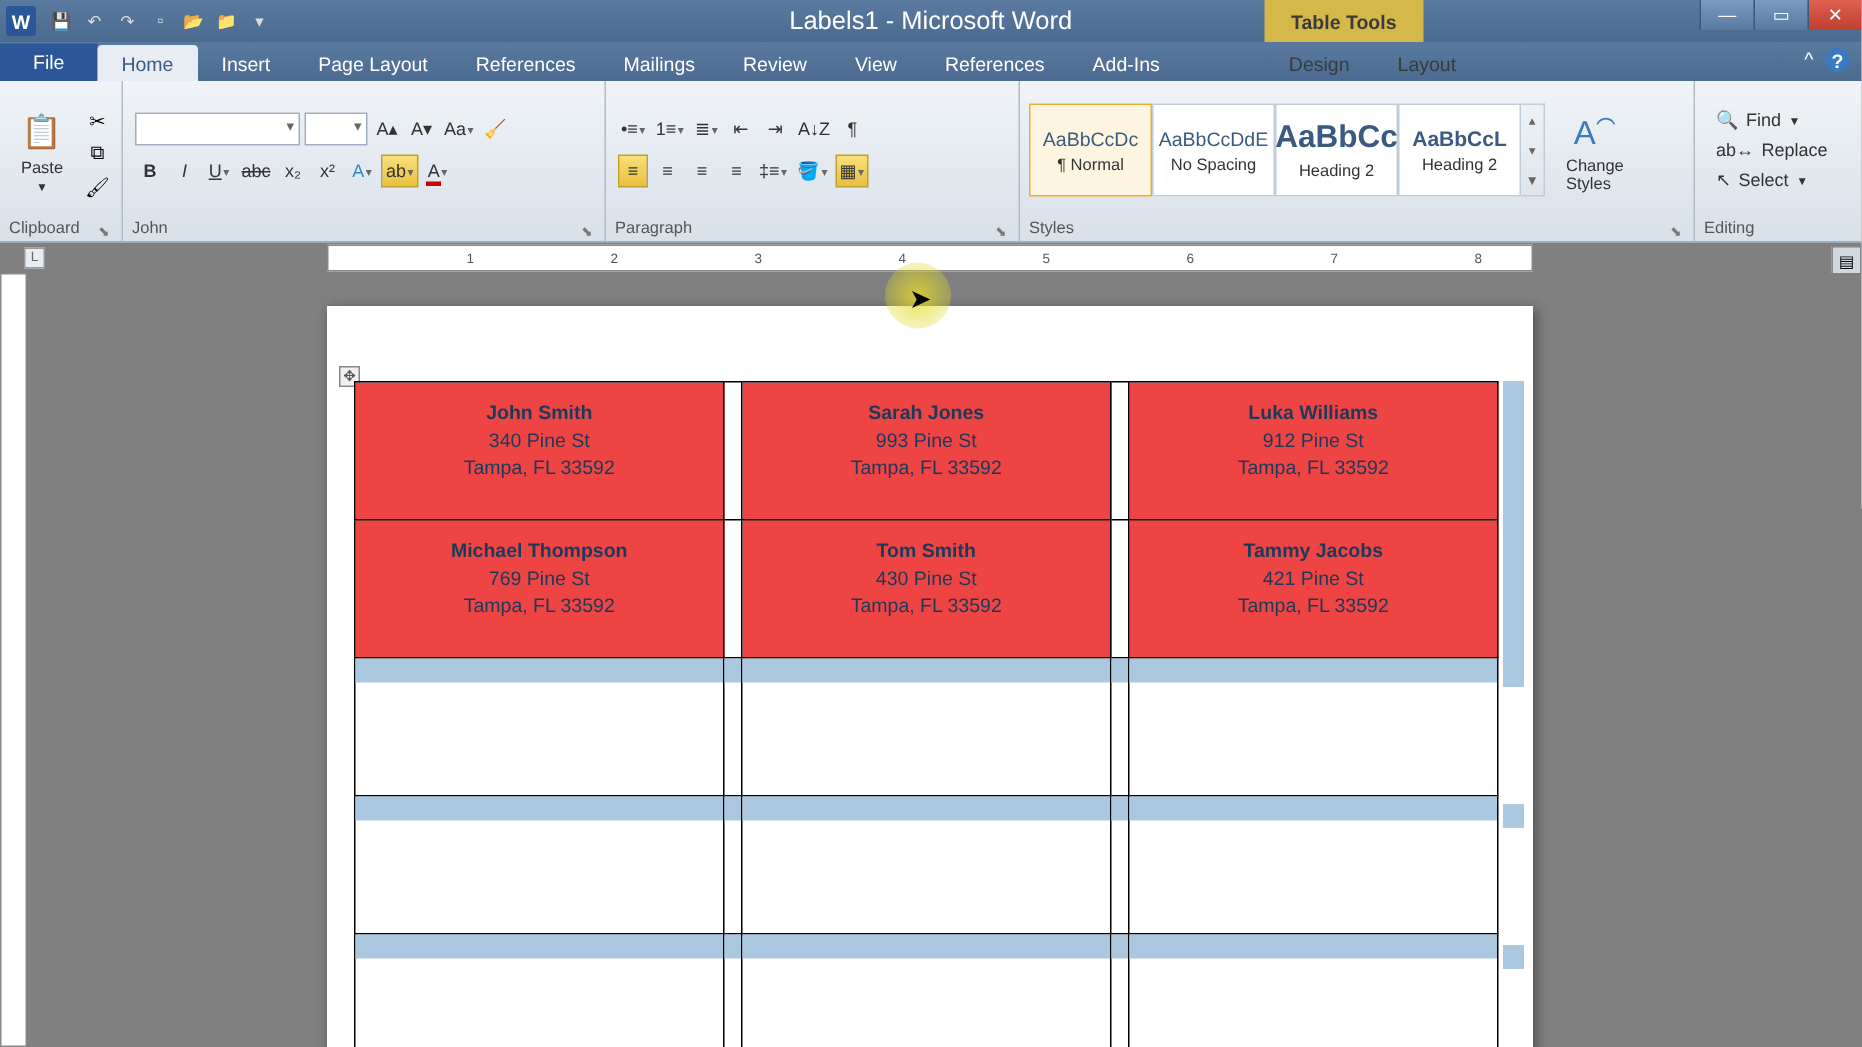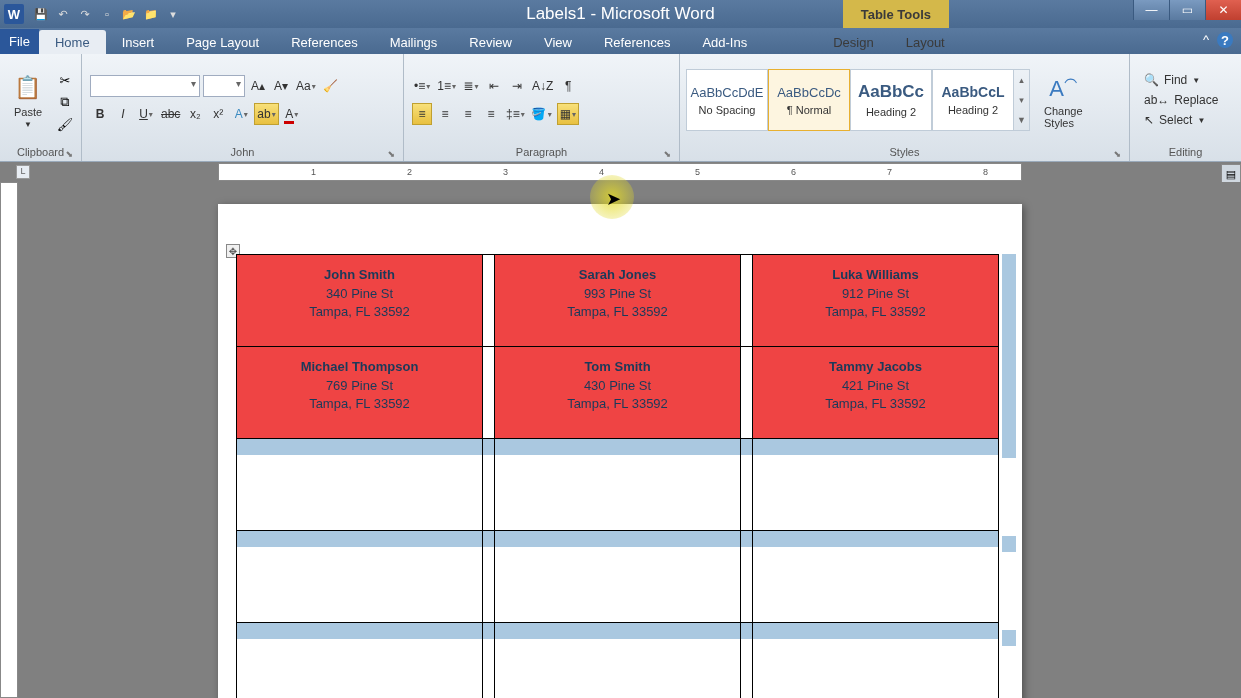--- a/index.html
+++ b/index.html
@@ -12,31 +12,31 @@
 .titlebar .qat span { width: 18px; height: 18px; display: flex; align-items: center; justify-content: center; font-size: 11px; color: #ddd; }
 .titlebar .title { position: absolute; left: 50%; transform: translateX(-50%); font-size: 17px; }
 .titlebar .tabletools { position: absolute; right: 292px; top: 0; height: 28px; background: #d4b84a; color: #3a3a3a; padding: 0 18px; display: flex; align-items: center; font-size: 13px; font-weight: 600; }
 .titlebar .wincontrols { position: absolute; right: 0; top: 0; display: flex; }
 .titlebar .wincontrols span { width: 36px; height: 20px; display: flex; align-items: center; justify-content: center; background: linear-gradient(#7a9ac0, #5a7aa0); border-left: 1px solid #3a5a80; color: #fff; font-size: 12px; }
 .titlebar .wincontrols .close { background: linear-gradient(#e06050, #c04030); }
 
 
 .tabs { height: 26px; background: linear-gradient(#5a7aa0, #4a6a90); display: flex; align-items: flex-end; padding-left: 0; color: #fff; font-size: 13px; position: relative; }
 .tabs .tab { padding: 5px 16px 4px; cursor: pointer; }
-.tabs .filetab { background: #2b579a; color: #fff; padding: 5px 9px; margin-right: 0; }
+.tabs .filetab { background: #2b579a; color: #fff; padding: 5px 22px; margin-right: 0; }
 .tabs .active { background: #e8edf3; color: #3a5a80; border-radius: 3px 3px 0 0; }
 .tabs .context { color: #3a3a3a; }
 .tabs .helpicons { position: absolute; right: 8px; top: 4px; display: flex; gap: 8px; font-size: 13px; color: #fff; }
 .tabs .helpicons .help { background: #3a7ac0; border-radius: 50%; width: 16px; height: 16px; display: flex; align-items: center; justify-content: center; font-weight: bold; }
 
 
 .ribbon { height: 108px; background: linear-gradient(#f0f4f8, #d8e0e8); border-bottom: 1px solid #9aaabb; display: flex; }
 .group { border-right: 1px solid #b0bcc8; display: flex; flex-direction: column; padding: 2px 6px 0; }
 .group .body { flex: 1; display: flex; align-items: center; gap: 4px; }
-.group .label { text-align: center; font-size: 11px; color: #555; padding: 2px 0 3px; position: relative; }
+.group .label { text-align: left; font-size: 11px; color: #555; padding: 2px 0 3px; position: relative; }
 .group .label .launcher { position: absolute; right: 2px; bottom: 2px; font-size: 9px; color: #777; }
 
 .bigbtn { display: flex; flex-direction: column; align-items: center; justify-content: center; padding: 2px 6px; font-size: 11px; color: #333; gap: 2px; }
 .bigbtn .ico { width: 32px; height: 32px; display: flex; align-items: center; justify-content: center; font-size: 22px; }
 
 .clipgrp .body { flex-direction: row; }
 .clipside { display: flex; flex-direction: column; gap: 4px; padding: 4px 0 0 2px; }
 .clipside span { width: 18px; height: 18px; font-size: 13px; display: flex; align-items: center; justify-content: center; }
 
 .fontbody { display: flex; flex-direction: column; gap: 6px; padding: 4px 2px; }
@@ -210,30 +210,30 @@
         <div class="ribbtn dd hl">▦</div>
       </div>
     </div>
       </div>
     <div class="label"><span>Paragraph</span><span class="launcher">⬊</span></div>
   </div>
 
   <div class="group" style="width:450px">
     <div class="body">
         <div class="stylesbody">
+      <div class="stylebox sel">
+            <div class="prev">AaBbCcDc</div>
+            <div>¶ Normal</div>
+          </div>
       <div class="stylebox">
             <div class="prev">AaBbCcDdE</div>
             <div>No Spacing</div>
           </div>
-      <div class="stylebox sel">
-            <div class="prev">AaBbCcDc</div>
-            <div>¶ Normal</div>
-          </div>
       <div class="stylebox">
-            <div class="prev" style="font-size:17px;font-weight:bold">AaBbCc</div>
+            <div class="prev" style="font-size:21px;font-weight:bold">AaBbCc</div>
             <div>Heading 2</div>
           </div>
       <div class="stylebox">
             <div class="prev" style="font-size:14px;font-weight:bold">AaBbCcL</div>
             <div>Heading 2</div>
           </div>
       <div class="stylemore">
             <span>▴</span>
             <span>▾</span>
             <span>▼</span>

